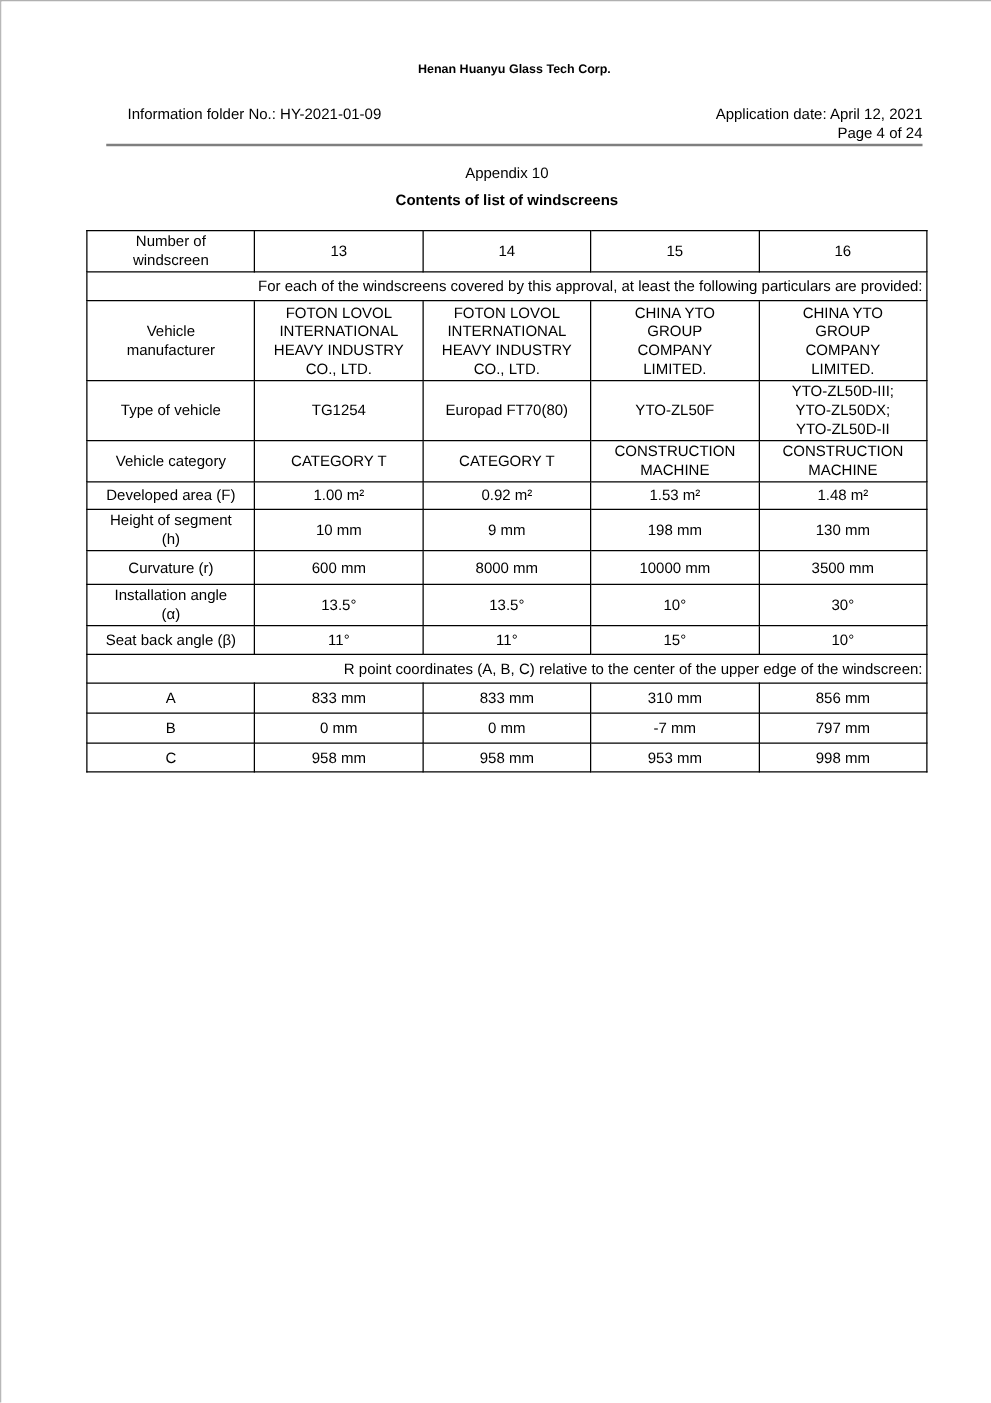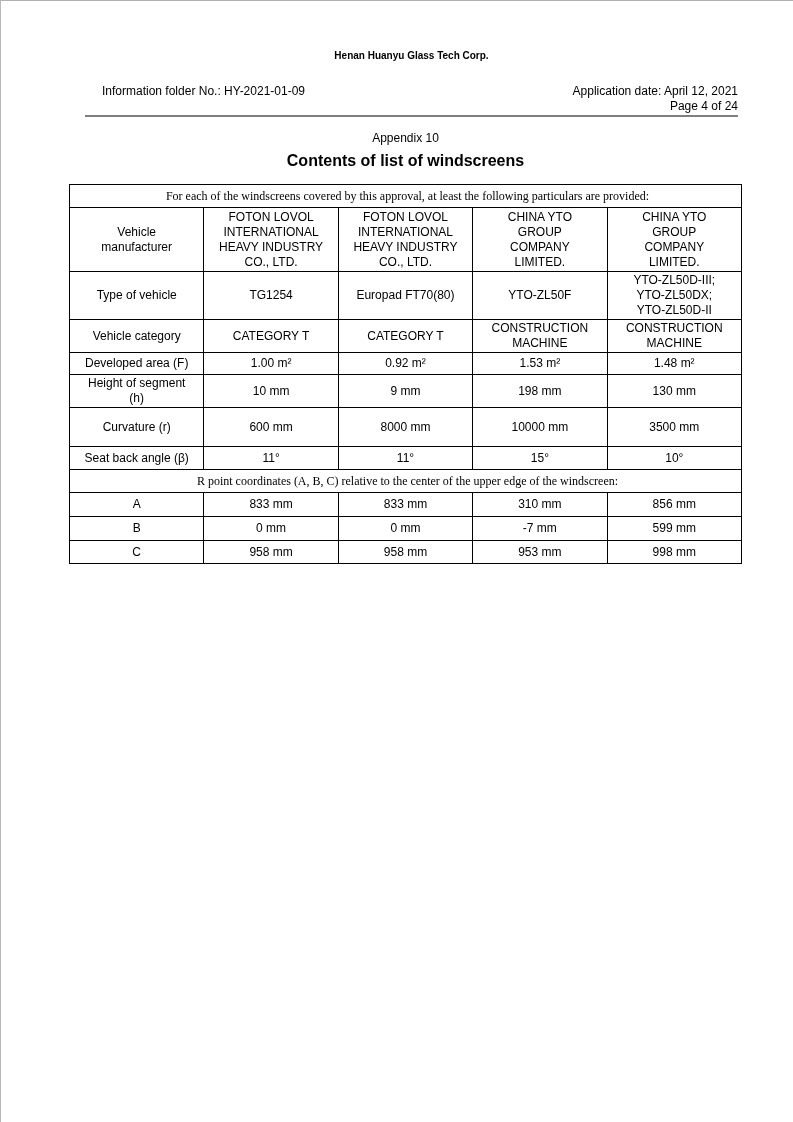--- a/index.html
+++ b/index.html
@@ -44,21 +44,21 @@
   }
   .appendix-block { margin-left: 68px; width: 673px; text-align: center; }
   .appendix-title {
     margin-top: 14px;
     font-size: 12px;
     font-weight: normal;
     line-height: 15px;
   }
   .appendix-subtitle {
     margin-top: 7px;
-    font-size: 16px;
+    font-size: 12px;
     font-weight: bold;
     line-height: 15px;
   }
   table.ws-table {
     margin-top: 16px;
     margin-left: 68px;
     width: 673px;
     border-collapse: collapse;
     table-layout: fixed;
   }
@@ -66,24 +66,23 @@
     border: 1px solid #000000;
     font-size: 12px;
     line-height: 15px;
     text-align: center;
     vertical-align: middle;
     padding: 1px 3px;
     white-space: pre-line;
     overflow: hidden;
   }
   table.ws-table td.full-note {
-    text-align: center;
+    text-align: right;
     padding-left: 7px;
     white-space: normal;
-    font-family: Liberation Serif, serif;
   }
 </style>
 </head>
 <body>
 
 <div class="doc-header">
   <h1 class="company-title">Henan Huanyu Glass Tech Corp.</h1>
   <div class="meta-row">
     <span>Information folder No.: HY-2021-01-09</span>
     <span>Application date: April 12, 2021</span>
@@ -99,20 +98,28 @@
 
 <table class="ws-table">
   <colgroup>
     <col style="width:20%">
       <col style="width:20%">
       <col style="width:20%">
       <col style="width:20%">
       <col style="width:20%">
   </colgroup>
   <tbody>
+    <tr style="height:31px">
+      <td>Number of
+windscreen</td>
+      <td>13</td>
+      <td>14</td>
+      <td>15</td>
+      <td>16</td>
+    </tr>
     <tr style="height:23px">
       <td class="full-note" colspan="5">For each of the windscreens covered by this approval, at least the following particulars are provided:</td>
     </tr>
     <tr style="height:64px">
       <td>Vehicle
 manufacturer</td>
       <td>FOTON LOVOL
 INTERNATIONAL
 HEAVY INDUSTRY
 CO., LTD.</td>
@@ -155,26 +162,34 @@
       <td>1.48 m²</td>
     </tr>
     <tr style="height:32px">
       <td>Height of segment
 (h)</td>
       <td>10 mm</td>
       <td>9 mm</td>
       <td>198 mm</td>
       <td>130 mm</td>
     </tr>
-    <tr style="height:39px">
+    <tr style="height:27px">
       <td>Curvature (r)</td>
       <td>600 mm</td>
       <td>8000 mm</td>
       <td>10000 mm</td>
       <td>3500 mm</td>
+    </tr>
+    <tr style="height:32px">
+      <td>Installation angle
+(α)</td>
+      <td>13.5°</td>
+      <td>13.5°</td>
+      <td>10°</td>
+      <td>30°</td>
     </tr>
     <tr style="height:23px">
       <td>Seat back angle (β)</td>
       <td>11°</td>
       <td>11°</td>
       <td>15°</td>
       <td>10°</td>
     </tr>
     <tr style="height:23px">
       <td class="full-note" colspan="5">R point coordinates (A, B, C) relative to the center of the upper edge of the windscreen:</td>
@@ -184,21 +199,21 @@
       <td>833 mm</td>
       <td>833 mm</td>
       <td>310 mm</td>
       <td>856 mm</td>
     </tr>
     <tr style="height:24px">
       <td>B</td>
       <td>0 mm</td>
       <td>0 mm</td>
       <td>-7 mm</td>
-      <td>599 mm</td>
+      <td>797 mm</td>
     </tr>
     <tr style="height:23px">
       <td>C</td>
       <td>958 mm</td>
       <td>958 mm</td>
       <td>953 mm</td>
       <td>998 mm</td>
     </tr>
   </tbody>
 </table>

